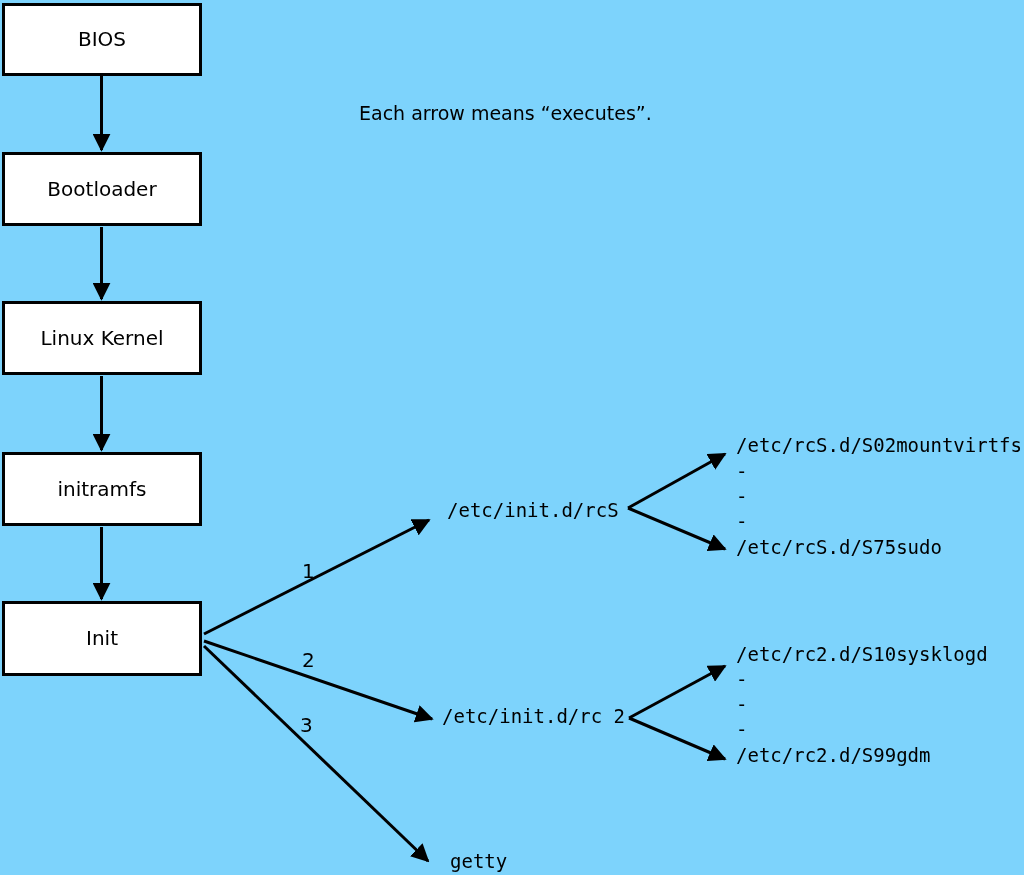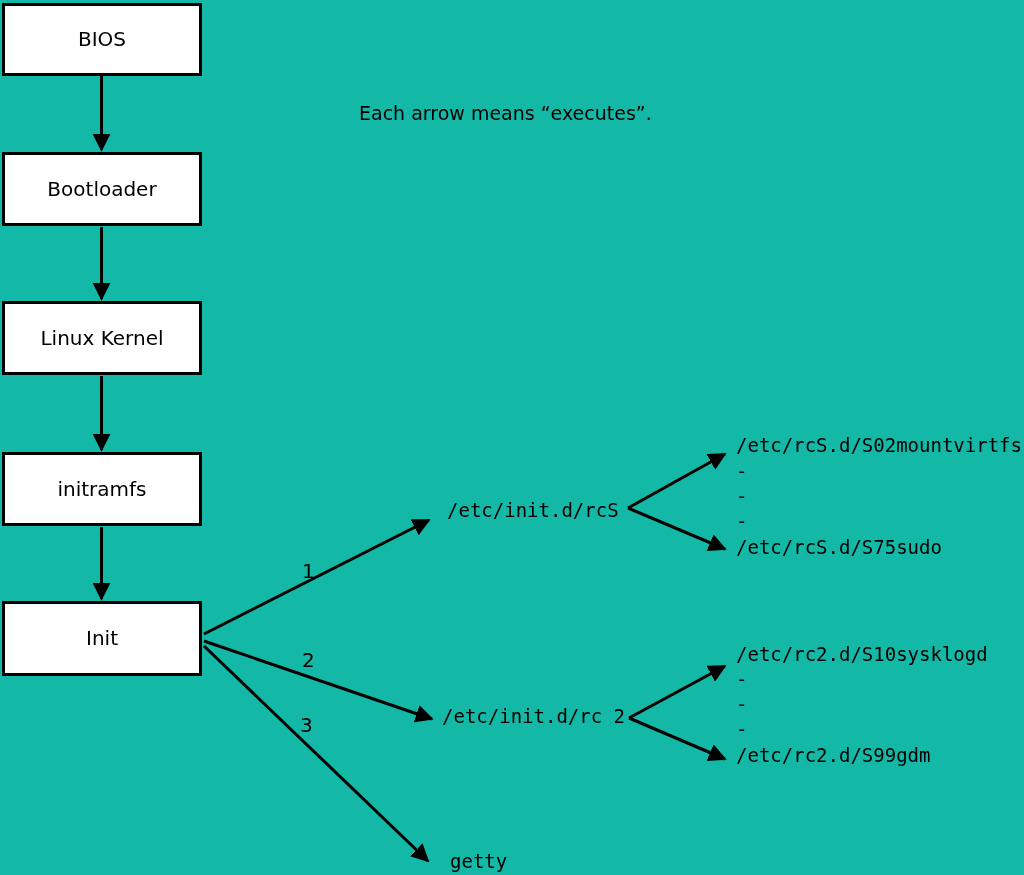--- a/index.html
+++ b/index.html
@@ -4,21 +4,21 @@
 <style>
   html, body {
     margin: 0;
     padding: 0;
     background: #ffffff;
   }
   .stage {
     position: relative;
     width: 1024px;
     height: 875px;
-    background: #14b8a6;
+    background: #7dd3fc;
     overflow: hidden;
   }
   svg { display: block; }
   .box {
     fill: #ffffff;
     stroke: #000000;
     stroke-width: 3px;
   }
   .edge {
     stroke: #000000;

